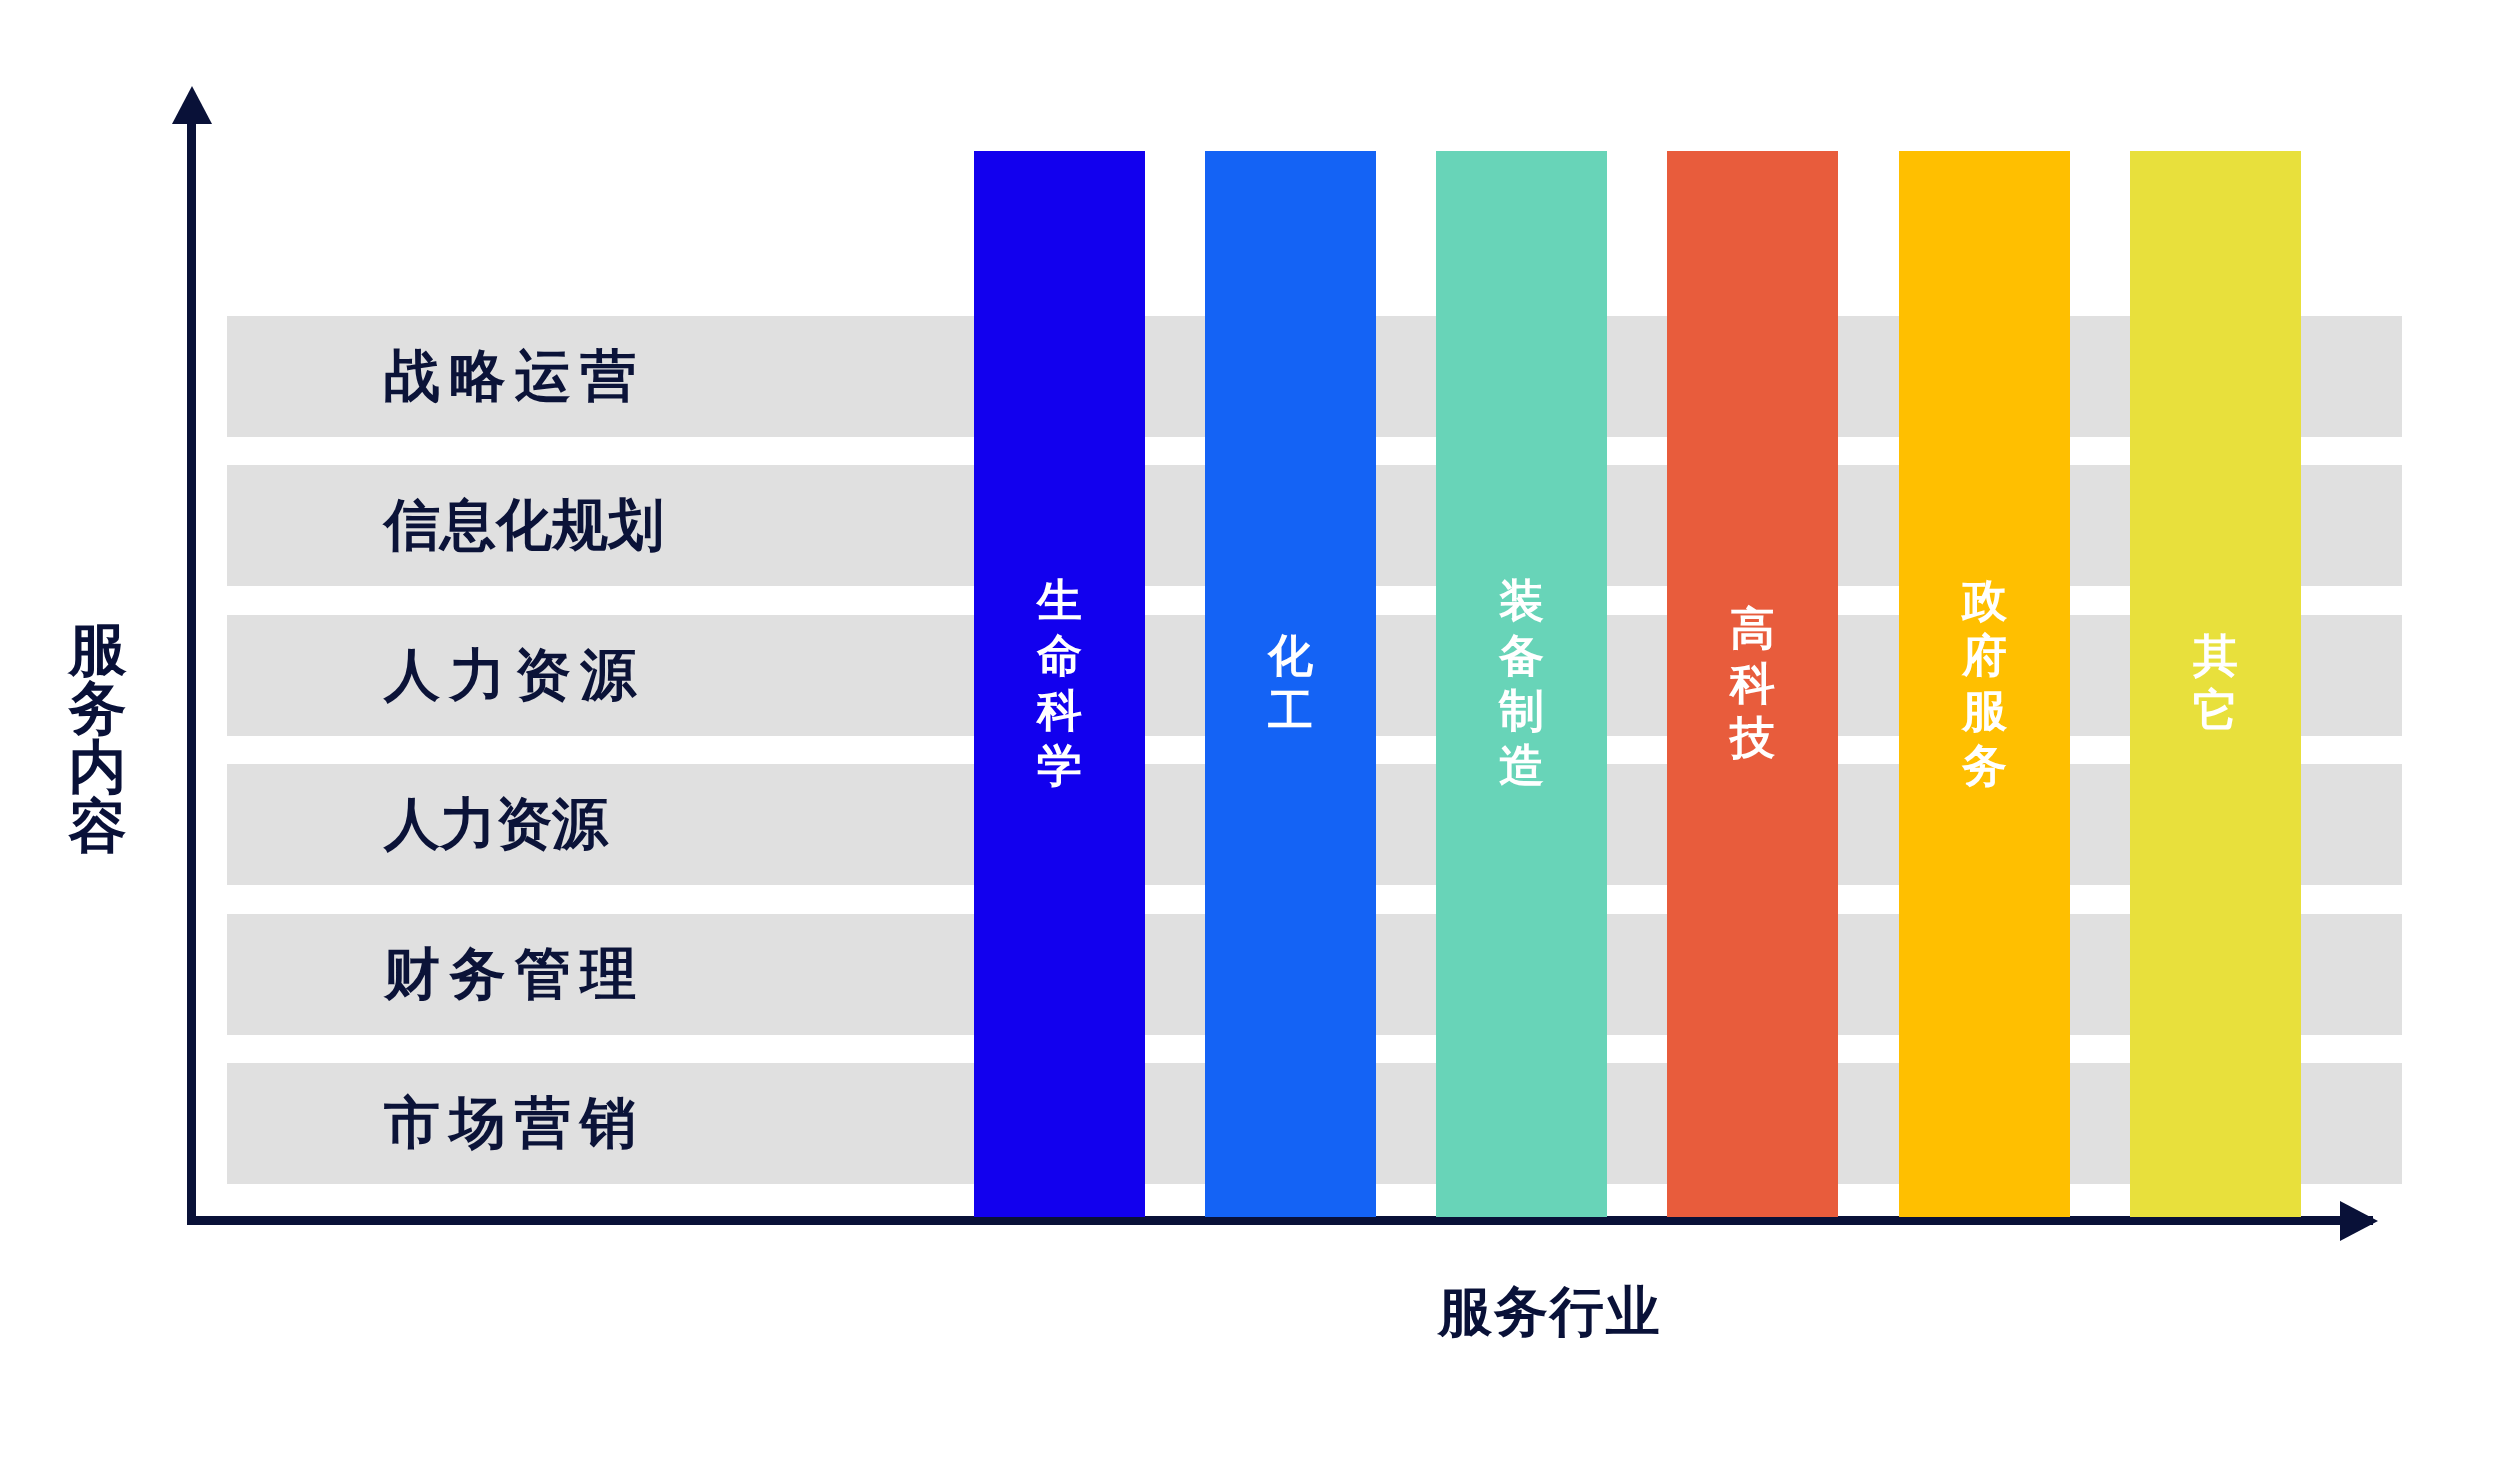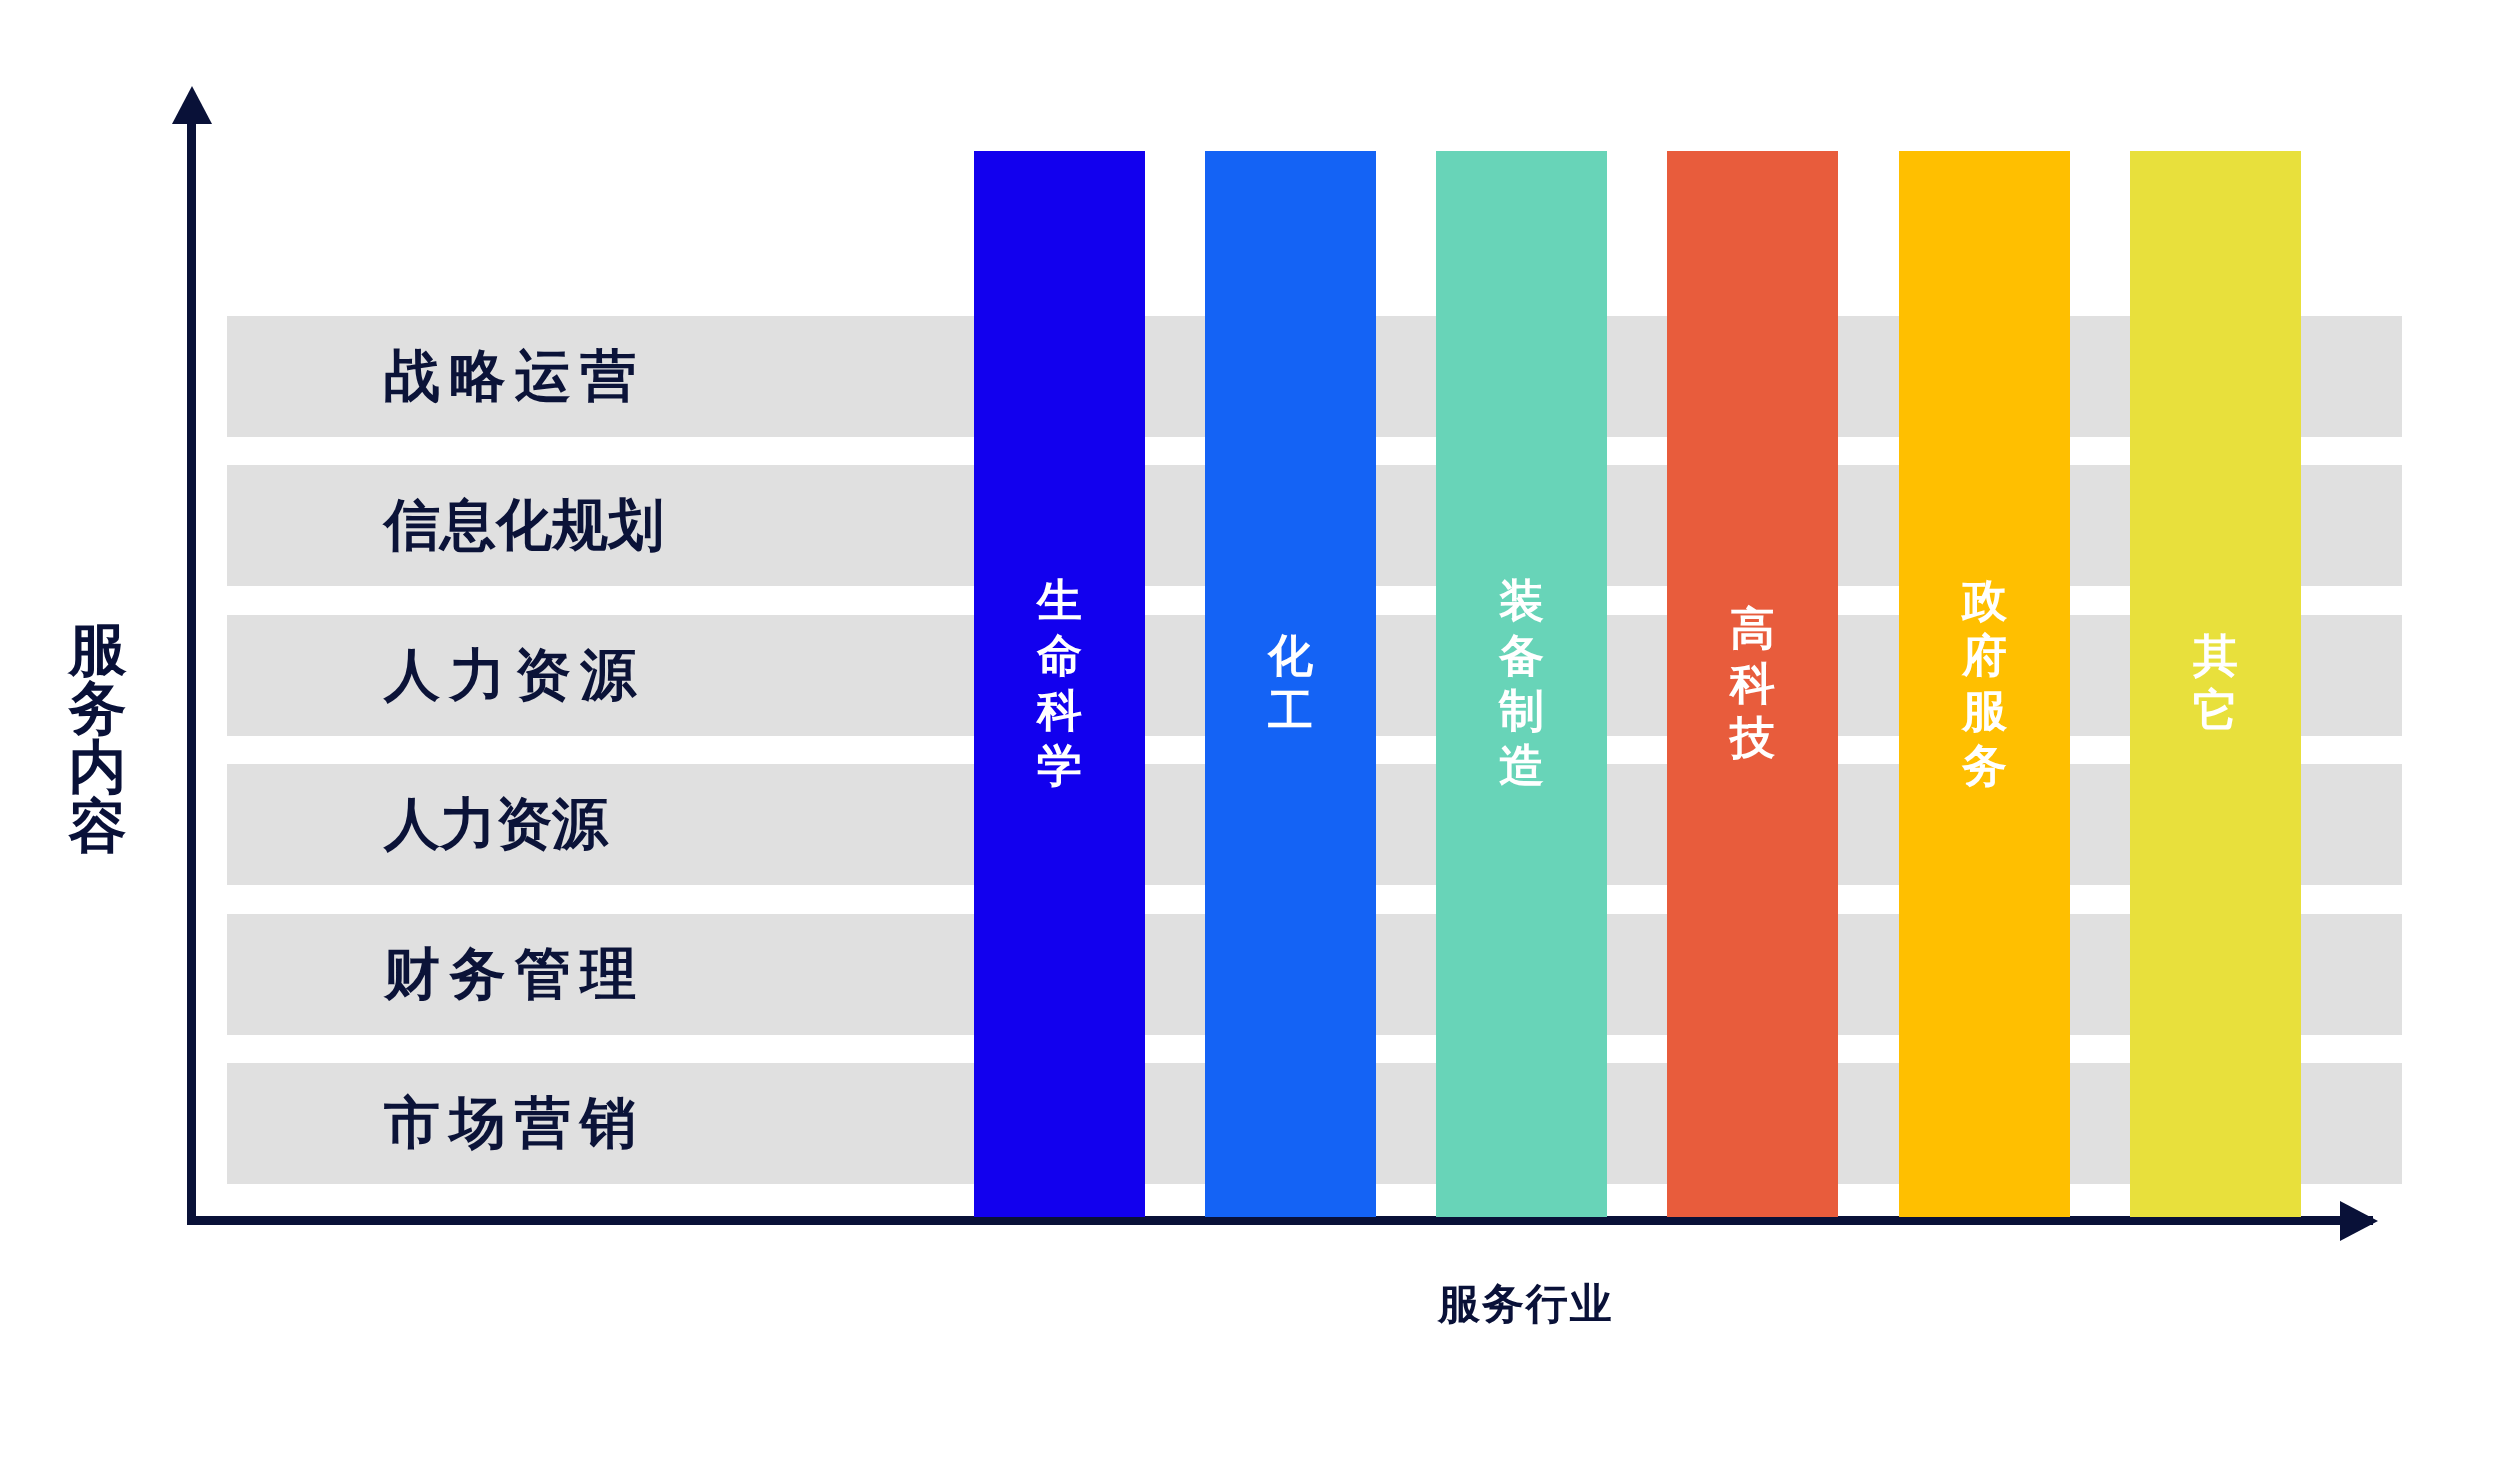--- a/index.html
+++ b/index.html
@@ -71,21 +71,21 @@
     text-align: center;
     letter-spacing: 0;
   }
   .y-axis-title span {
     display: block;
   }
   .x-axis-title {
     position: absolute;
     left: 1438px;
     top: 1276px;
-    font-size: 42px;
+    font-size: 54px;
     font-weight: bold;
     color: #091138;
     letter-spacing: 1.9px;
     white-space: nowrap;
   }
 
   
   .rows-layer {
     position: absolute;
     left: 227px;

